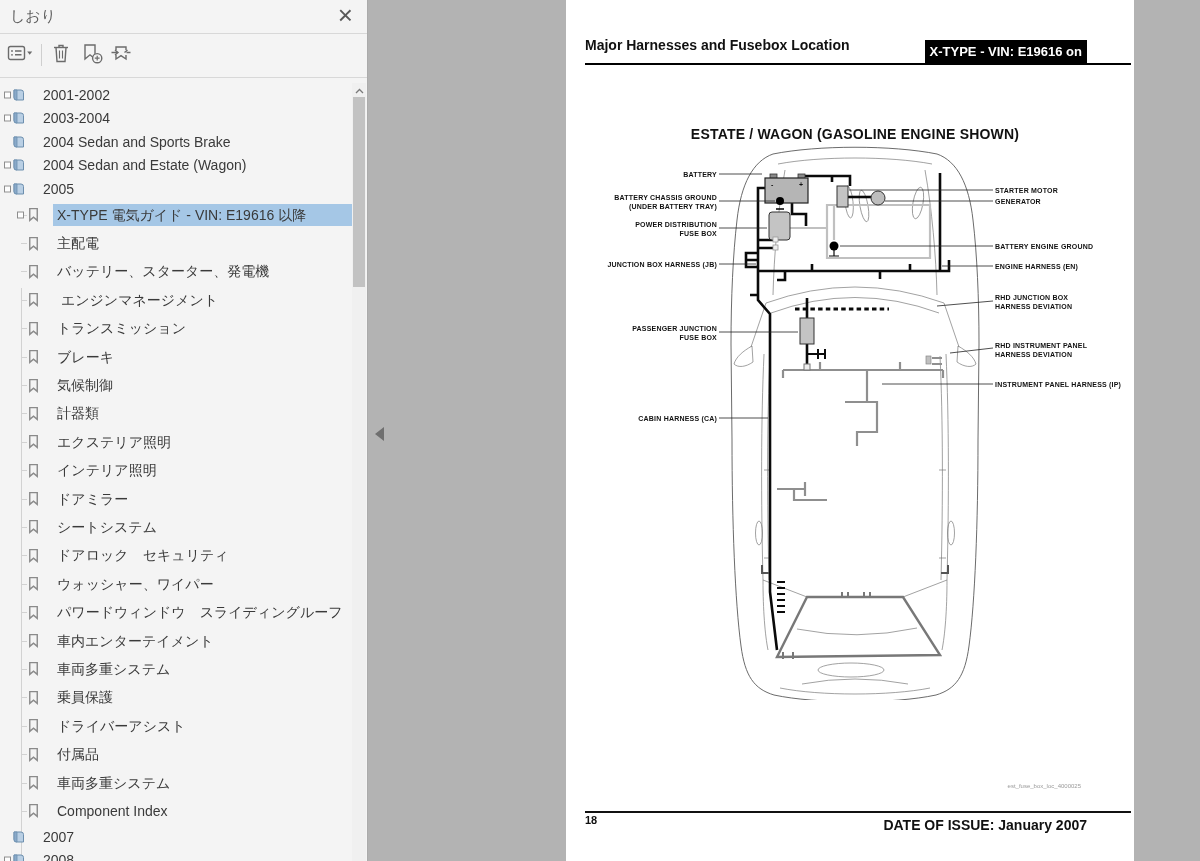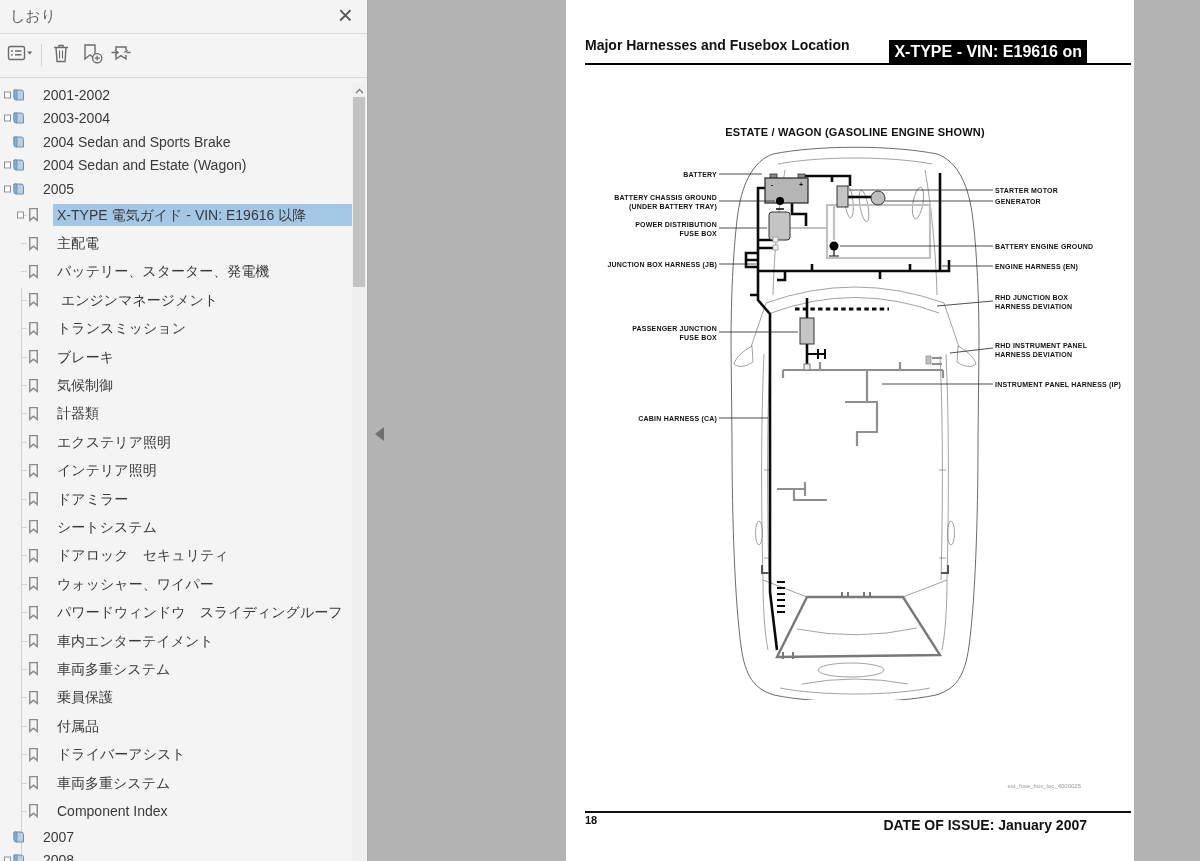--- a/index.html
+++ b/index.html
@@ -35,23 +35,23 @@
   #panel-scroll-up{position:absolute;top:2px;left:0;width:14px;height:12px;display:flex;align-items:center;justify-content:center;cursor:pointer;}
   #panel-scroll-thumb{position:absolute;top:14px;left:1px;width:12px;height:190px;background:#c2c2c2;cursor:pointer;}
 
   
   #viewer{position:absolute;left:369px;top:0;right:0;height:861px;background:#b3b3b3;}
   #collapse-handle{position:absolute;left:6px;top:427px;width:0;height:0;border-top:7px solid transparent;border-bottom:7px solid transparent;border-right:9px solid #6f6f6f;cursor:pointer;}
 
   
   #pdf-page{position:absolute;left:197px;top:0;width:568px;height:861px;background:#ffffff;}
   #doc-title{position:absolute;left:19px;top:37px;font-size:14px;font-weight:bold;color:#111;}
-  #vin-badge{position:absolute;right:47px;top:40px;height:23px;background:#000;color:#fff;font-size:16px;font-weight:bold;line-height:23px;padding:0 5px;}
+  #vin-badge{position:absolute;right:47px;top:40px;height:23px;background:#000;color:#fff;font-size:13px;font-weight:bold;line-height:23px;padding:0 5px;}
   .rule-top{position:absolute;left:19px;top:63px;width:546px;height:2px;background:#000;}
-  #page-subtitle{position:absolute;left:19px;top:126px;width:540px;text-align:center;font-size:11px;font-weight:bold;color:#111;letter-spacing:0.2px;}
+  #page-subtitle{position:absolute;left:19px;top:126px;width:540px;text-align:center;font-size:14px;font-weight:bold;color:#111;letter-spacing:0.2px;}
   #diagram{position:absolute;left:14px;top:140px;}
   #doc-ref{position:absolute;right:53px;top:783px;font-size:6px;color:#9a9a9a;}
   .rule-bottom{position:absolute;left:19px;top:811px;width:546px;height:1.5px;background:#111;}
   #page-number{position:absolute;left:19px;top:814px;font-size:11px;font-weight:bold;color:#111;}
   #date-of-issue{position:absolute;right:47px;top:817px;font-size:14px;font-weight:bold;color:#111;}
 
   svg text{font-family:"Liberation Sans","DejaVu Sans",sans-serif;}
   .dlabel{font-size:7px;font-weight:bold;fill:#111;letter-spacing:0.2px;}
 </style>
 </head>
@@ -302,29 +302,29 @@
             </svg>
           </span>
           <span class="bm-label">乗員保護</span>
         </div>
         <div class="bm-row lvl1">
           <span class="bm-icon">
             <svg width="13" height="15" viewBox="0 0 12 14">
               <path d="M2.5,1.5 h7 v11 l-3.5,-3 l-3.5,3 z" fill="none" stroke="#8a8a8a" stroke-width="1.3"></path>
             </svg>
           </span>
+          <span class="bm-label">ドライバーアシスト</span>
+        </div>
+        <div class="bm-row lvl1">
+          <span class="bm-icon">
+            <svg width="13" height="15" viewBox="0 0 12 14">
+              <path d="M2.5,1.5 h7 v11 l-3.5,-3 l-3.5,3 z" fill="none" stroke="#8a8a8a" stroke-width="1.3"></path>
+            </svg>
+          </span>
           <span class="bm-label">付属品</span>
-        </div>
-        <div class="bm-row lvl1">
-          <span class="bm-icon">
-            <svg width="13" height="15" viewBox="0 0 12 14">
-              <path d="M2.5,1.5 h7 v11 l-3.5,-3 l-3.5,3 z" fill="none" stroke="#8a8a8a" stroke-width="1.3"></path>
-            </svg>
-          </span>
-          <span class="bm-label">ドライバーアシスト</span>
         </div>
         <div class="bm-row lvl1">
           <span class="bm-icon">
             <svg width="13" height="15" viewBox="0 0 12 14">
               <path d="M2.5,1.5 h7 v11 l-3.5,-3 l-3.5,3 z" fill="none" stroke="#8a8a8a" stroke-width="1.3"></path>
             </svg>
           </span>
           <span class="bm-label">車両多重システム</span>
         </div>
         <div class="bm-row lvl1">

